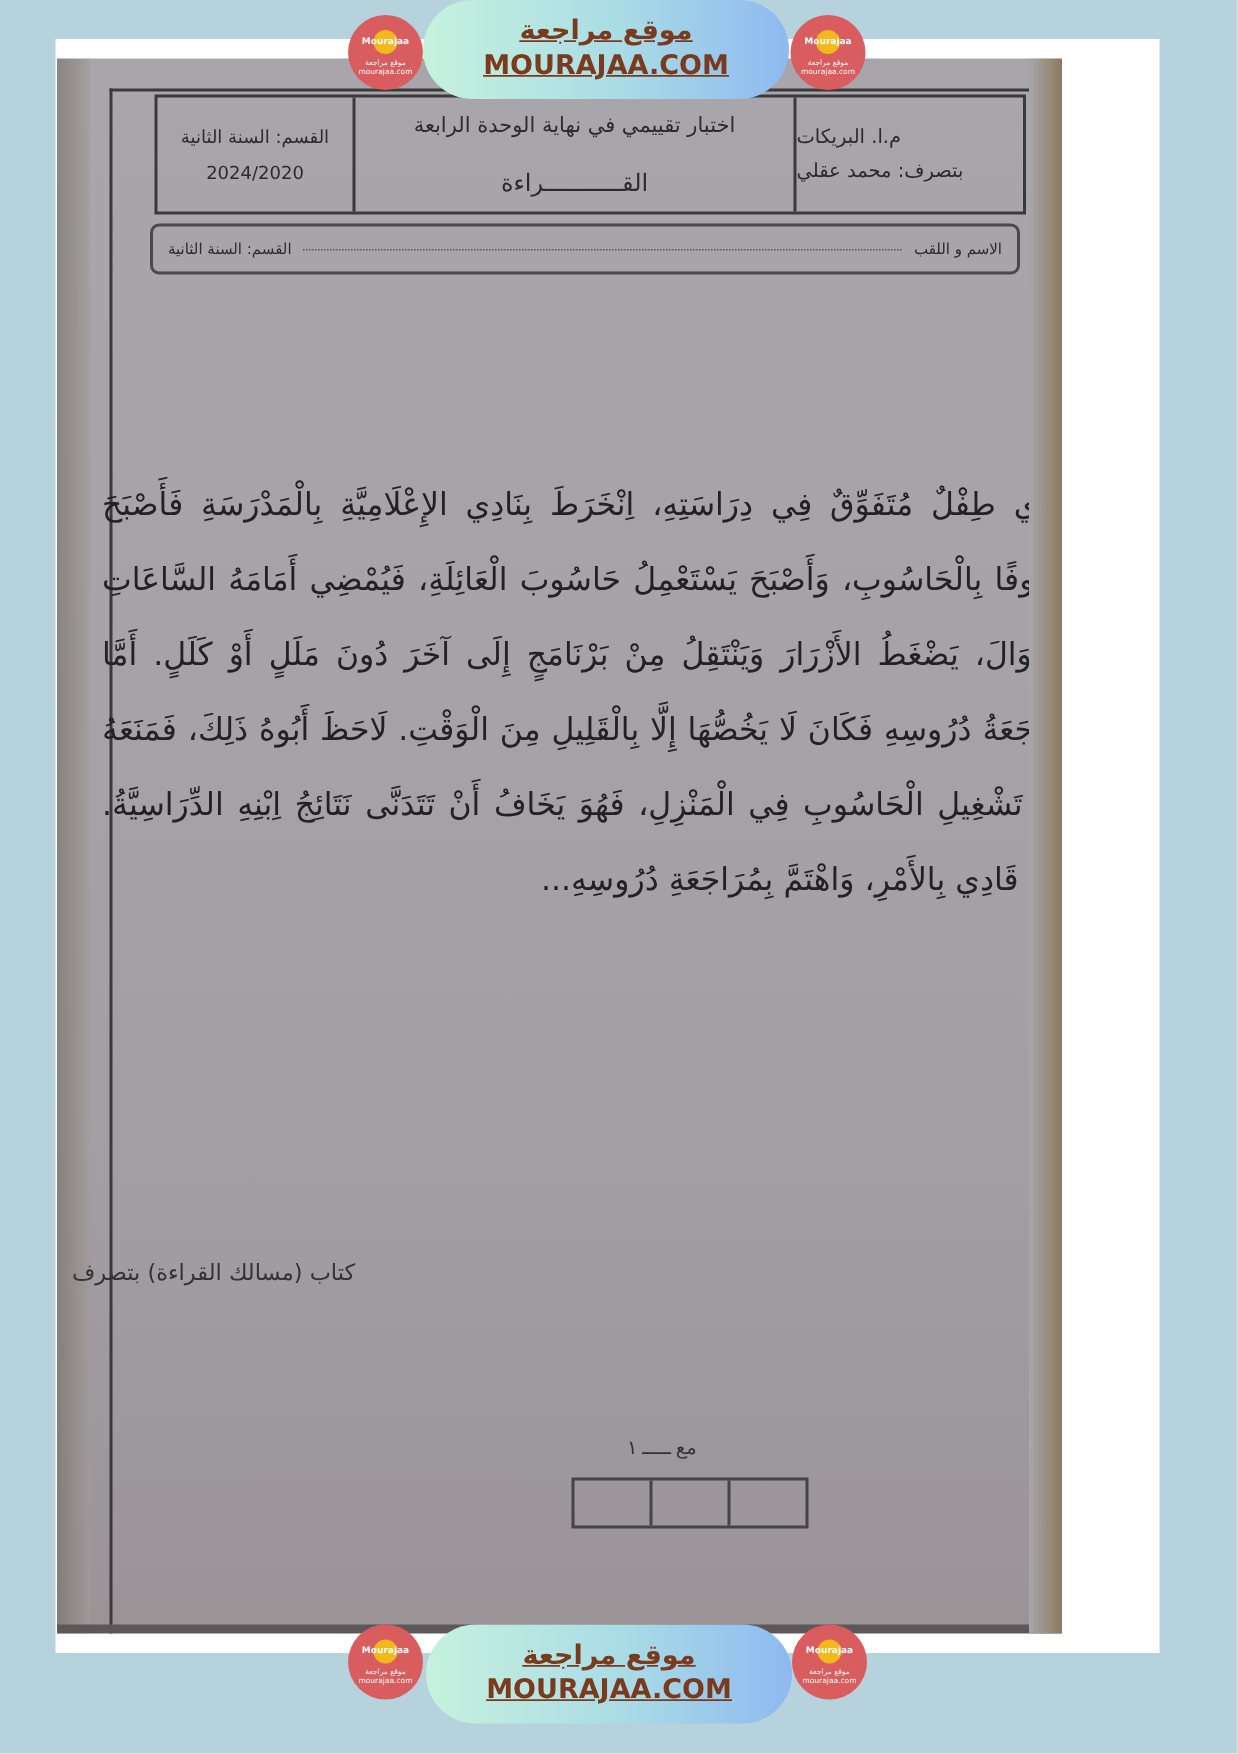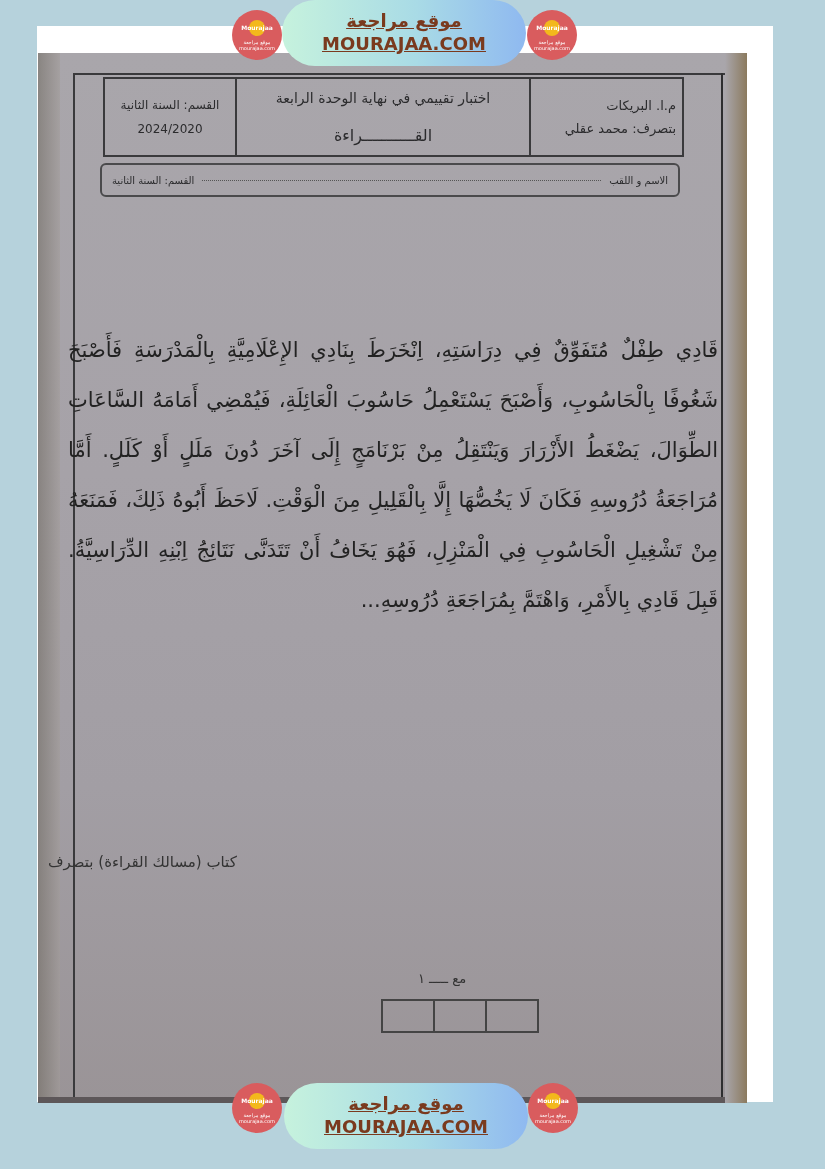--- a/index.html
+++ b/index.html
@@ -6,23 +6,24 @@
   body {
     width:825px; height:1169px; position:relative; overflow:hidden;
     background:#b6d2dc;
     font-family:"DejaVu Sans", sans-serif;
   }
   .frame {
     position:absolute; left:37px; top:26px; width:736px; height:1076px;
     background:#ffffff;
   }
   .photo {
-    position:absolute; left:38px; top:53px; width:709px; height:1050px;
+    position:absolute; left:38px; top:39px; width:637px; height:1050px;
     background:linear-gradient(180deg,#a9a6ab 0%,#a6a2a8 40%,#a29ea4 70%,#9a9497 100%);
     overflow:hidden;
+    padding-left:33px;
   }
   .photo::before {
     content:""; position:absolute; left:0; top:0; width:22px; height:100%;
     background:linear-gradient(90deg,#6f6a60 0%,#a29c99 100%); opacity:.55;
   }
   .photo::after {
     content:""; position:absolute; right:0; top:0; width:22px; height:100%;
     background:linear-gradient(90deg,#a9a6ab 0%,#8b7a5e 100%);
   }
   .photo .bottom-shadow {
@@ -36,21 +37,21 @@
     position:absolute; left:683px; top:20px; width:2px; height:1040px; background:#2e2e30;
   }
   .header-box {
     position:absolute; left:65px; top:24px; width:577px; height:76px;
     border:2px solid #3a3a3c; display:flex; direction:ltr;
   }
   .hb-cell { border-right:2px solid #3a3a3c; display:flex; flex-direction:column; justify-content:center; align-items:center; color:#2b2b2d; }
   .hb-cell:last-child { border-right:none; }
   .hb-left { width:130px; font-size:12px; gap:10px; }
   .hb-mid { width:292px; font-size:14px; gap:20px; }
-  .hb-right { flex:1; font-size:13px; align-items:flex-end; padding-right:6px; gap:8px;margin-left:14px; }
+  .hb-right { flex:1; font-size:13px; align-items:flex-start; padding-right:6px; gap:8px; }
   .name-box {
     position:absolute; left:62px; top:110px; width:580px; height:34px;
     border:2px solid #4a4a4c; border-radius:6px;
     display:flex; justify-content:space-between; align-items:center;
     padding:0 10px; box-sizing:border-box; font-size:10px; color:#2b2b2d; direction:rtl;
   }
   .name-box .dots { flex:1; border-bottom:1px dotted #555; margin:0 8px; height:1px; }
   .title {
     position:absolute; left:0; width:709px; top:185px; text-align:center;
     font-family:"DejaVu Sans", sans-serif; font-size:36px; font-weight:bold; color:#222;
@@ -59,21 +60,21 @@
   .body-text {
     position:absolute; left:30px; top:272px; width:650px;
     direction:rtl; text-align:justify; text-align-last:right;
     font-family:"DejaVu Sans", sans-serif; font-size:21px; line-height:50px; color:#222;
   }
   .source {
     position:absolute; left:10px; top:800px; direction:rtl;
     font-size:15px; color:#333;
   }
   .score-label {
-    position:absolute; left:380px; top:918px; font-size:13px; color:#333; direction:rtl;
+    position:absolute; left:380px; top:918px; font-size:13px; color:#333; direction:rtl;font-family:Liberation Serif, serif;
   }
   .score-boxes {
     position:absolute; left:343px; top:946px; display:flex; border:2px solid #444;
   }
   .score-boxes .sb { width:50px; height:30px; border-right:2px solid #444; }
   .score-boxes .sb:last-child { border-right:none; }
 
   .banner {
     position:absolute; left:282px; width:244px; height:66px; border-radius:33px;
     background:linear-gradient(90deg,#c6f2dd 0%,#a9dbe6 55%,#8fb9f0 100%);

